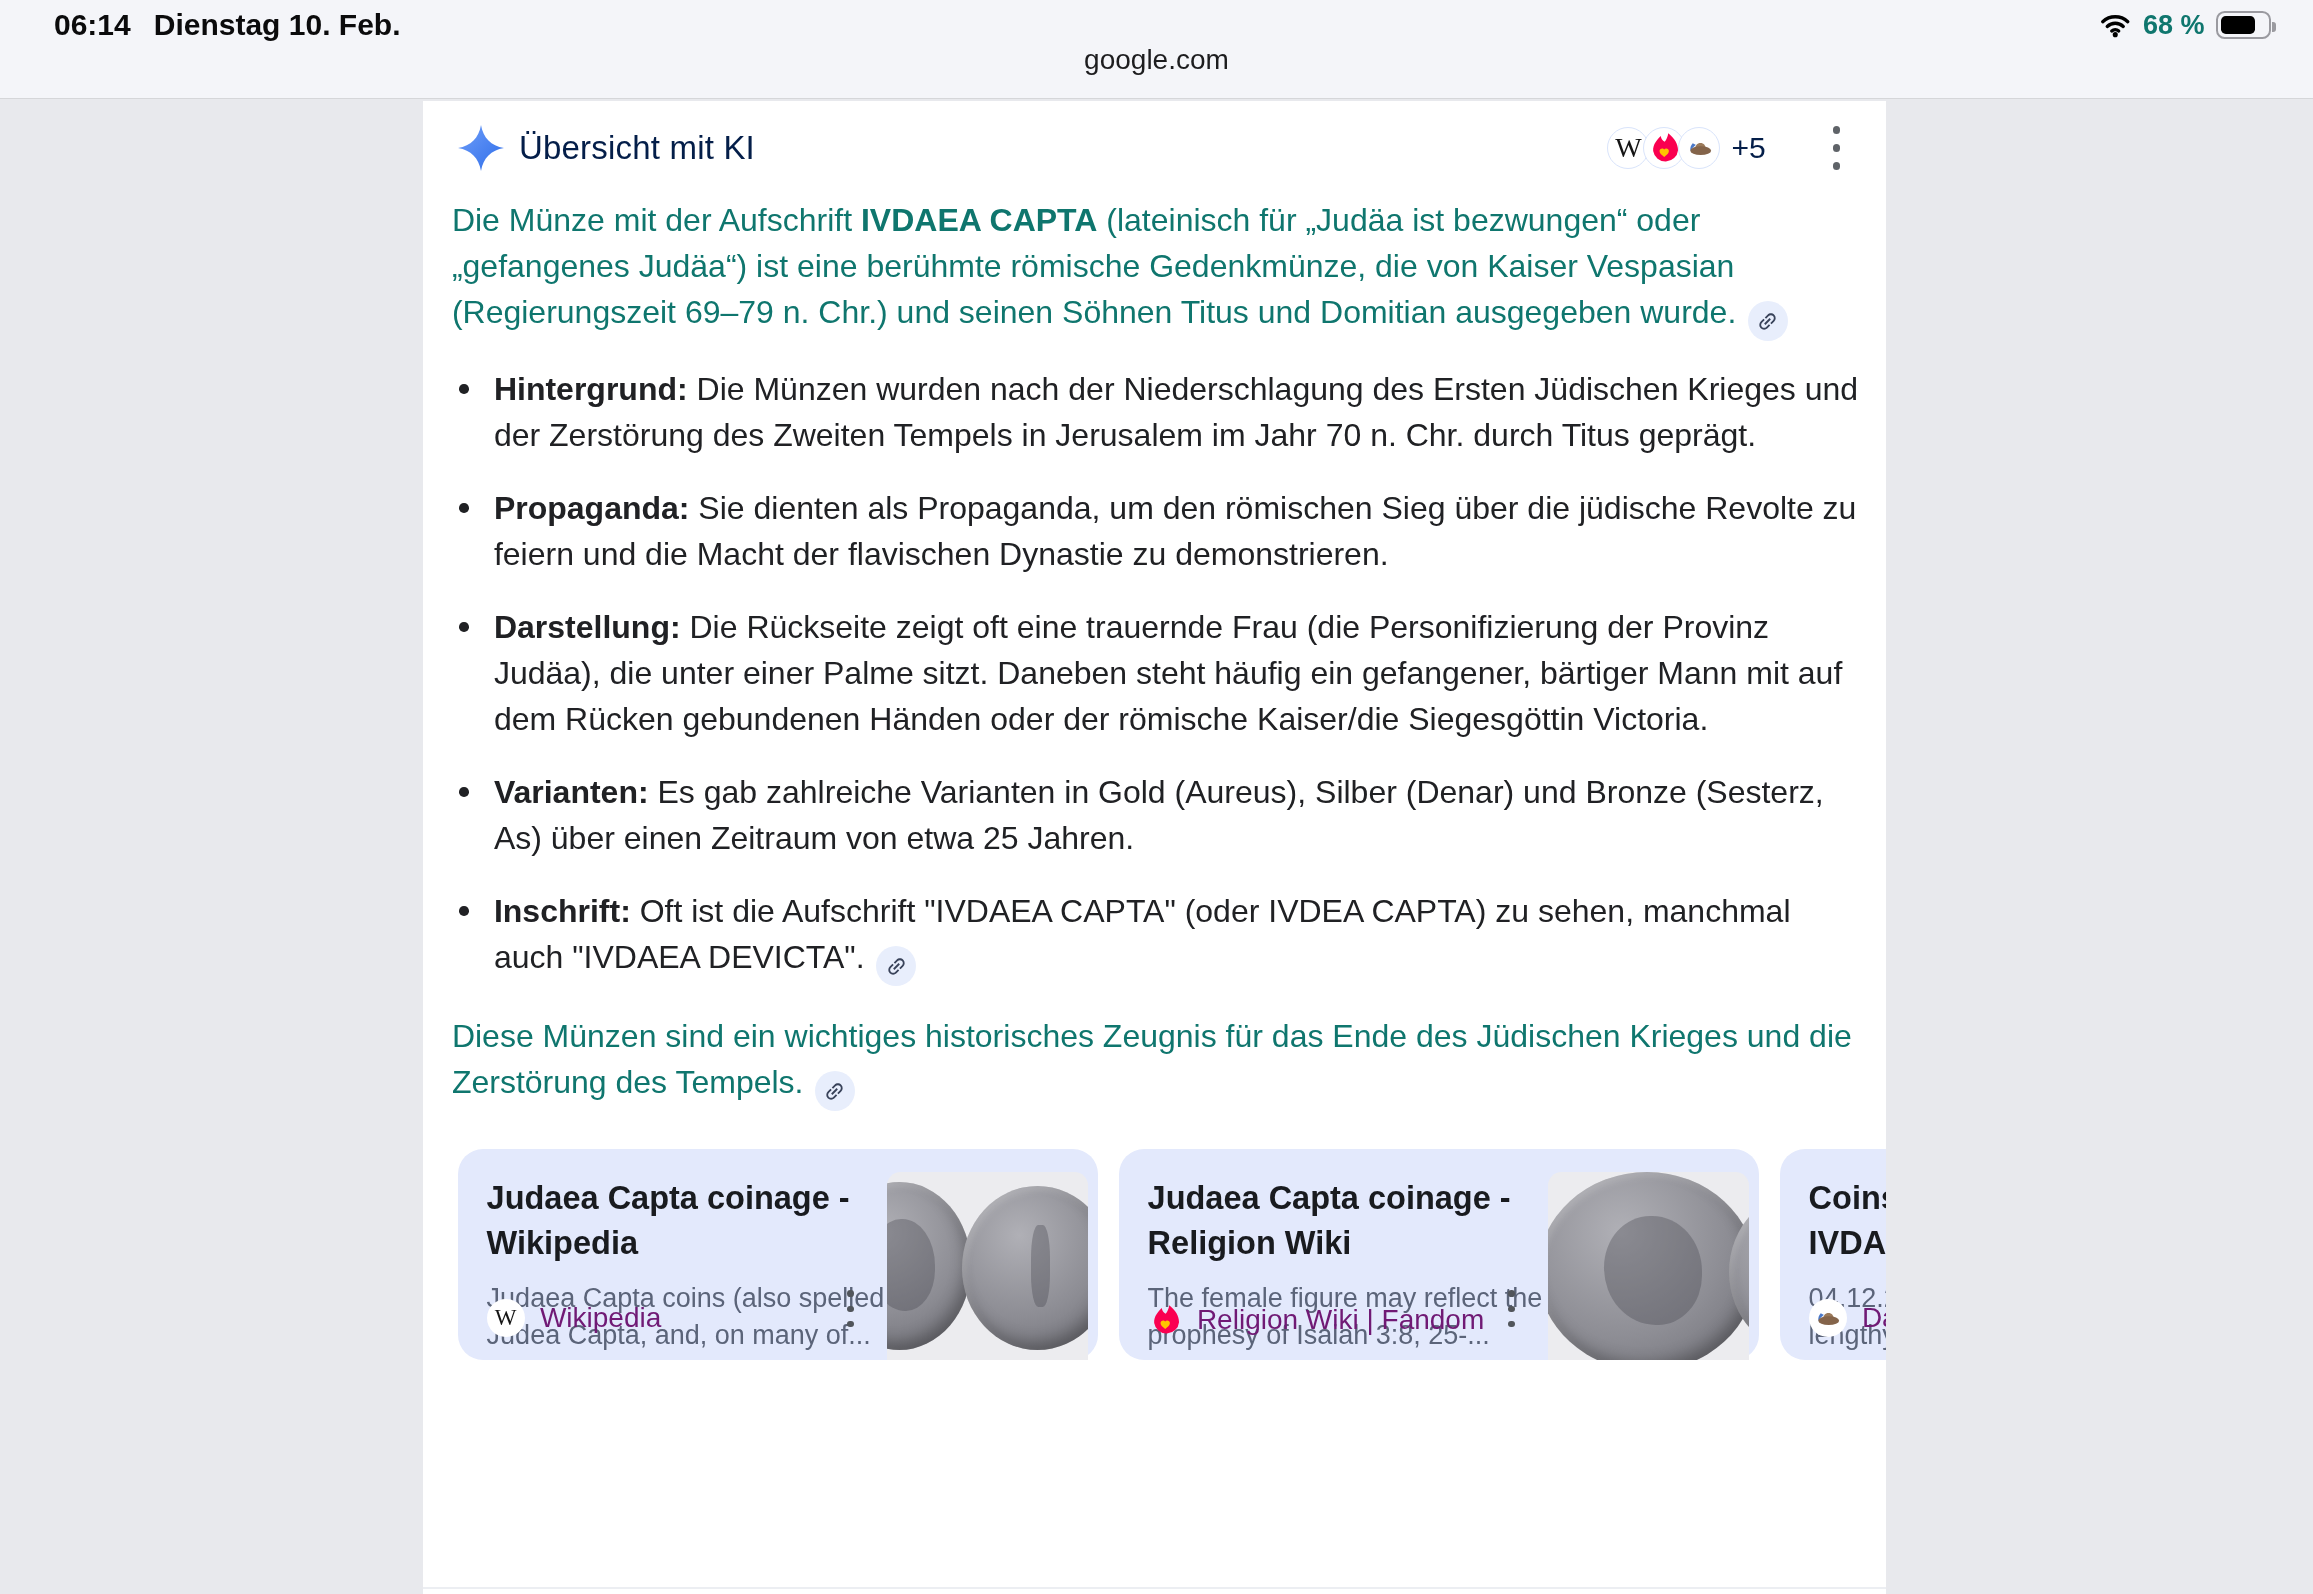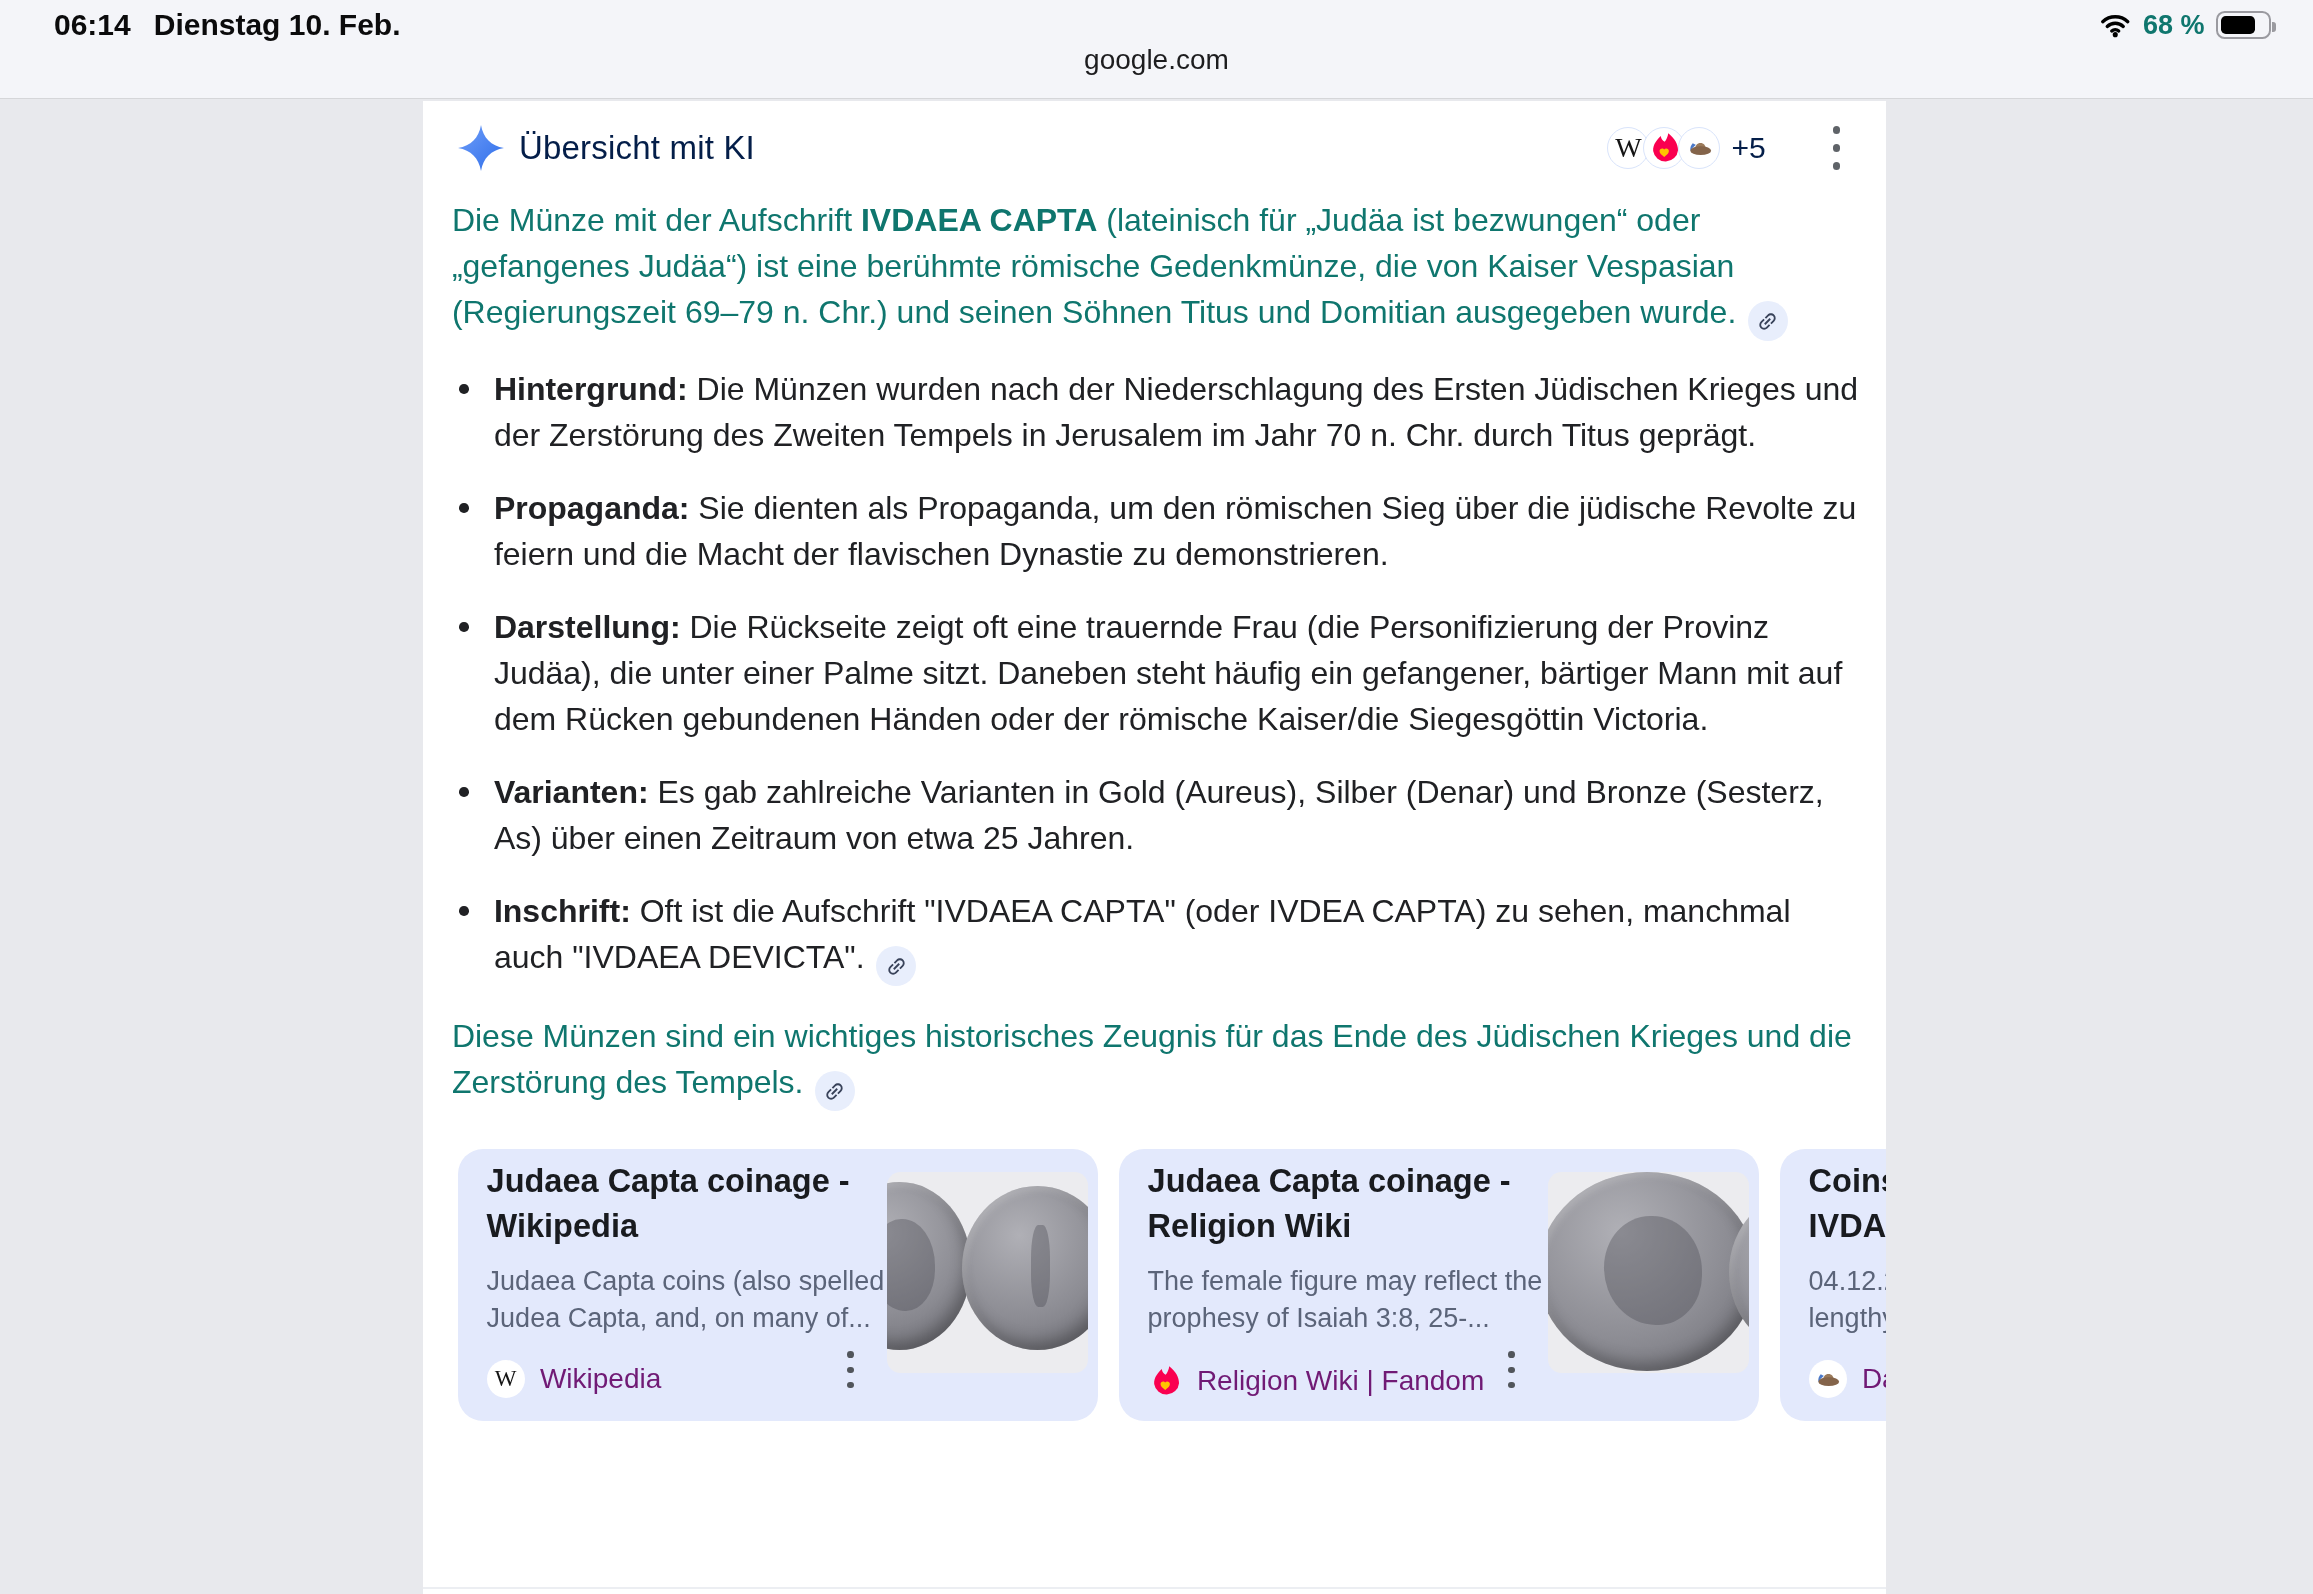--- a/index.html
+++ b/index.html
@@ -78,22 +78,22 @@
   ul.facts { list-style:none; margin:25px 0 0 1.9px; }
   ul.facts li { position:relative; padding-left:42px; margin-bottom:27px;
     font-size:32px; line-height:46px; }
   ul.facts li::before { content:""; position:absolute; left:7.6px; top:18px;
     width:9.6px; height:9.6px; border-radius:50%; background:#202124; }
 
   
   .cards { margin:38px 0 0 7.6px; margin-right:-19px; display:flex; gap:21px;
     overflow:hidden; }
   .card {
-    position:relative; flex:0 0 auto; width:640px; height:272px;
-    background:#e3e9fc; border-radius:25px; padding:10px 29px; cursor:pointer;
+    position:relative; flex:0 0 auto; width:640px; height:211px;
+    background:#e3e9fc; border-radius:25px; padding:27px 29px; cursor:pointer;
   }
   .card-title { font-size:32.5px; font-weight:600; line-height:45px; color:#191b1f;
     width:401px; }
   .card-snippet { margin-top:13.4px; font-size:27px; line-height:37px; color:#5b6479;
     width:411px; }
   .card-source { position:absolute; left:29px; bottom:23px;
     display:flex; align-items:center; gap:15.3px; }
   .srcfav { width:38px; height:38px; border-radius:50%; background:#fff;
     display:flex; align-items:center; justify-content:center; }
   .srcfav .fav-w { font-size:23px; }

